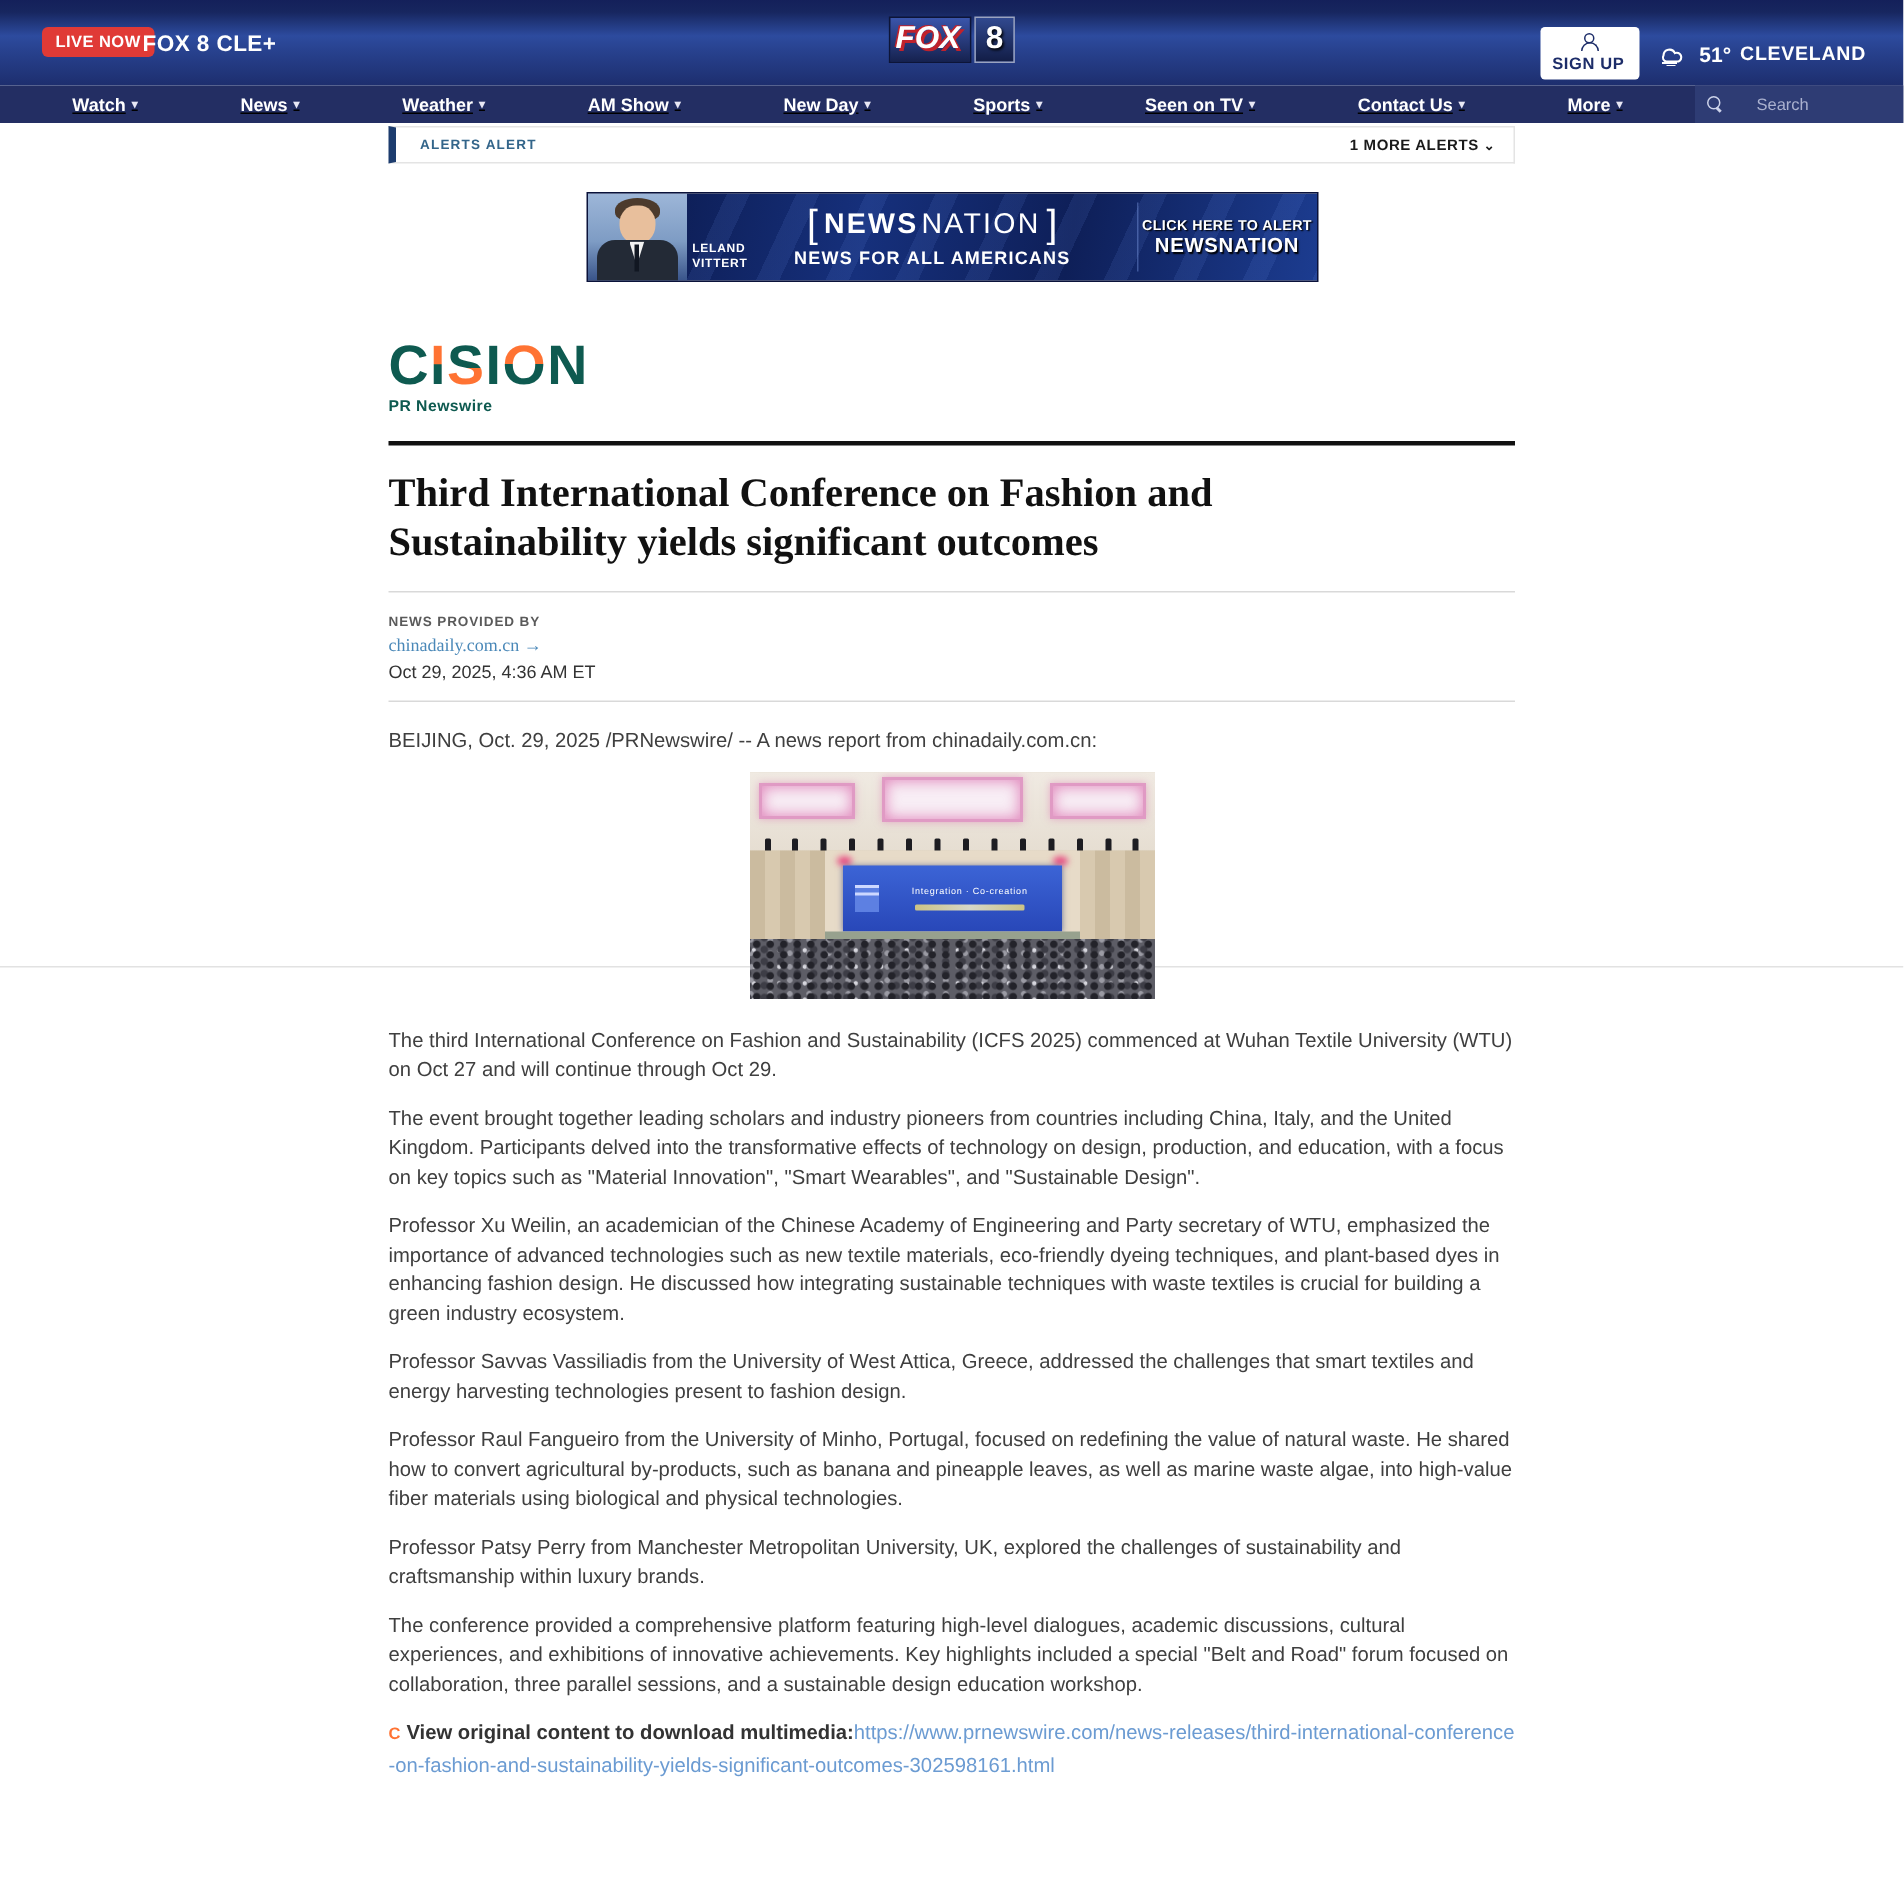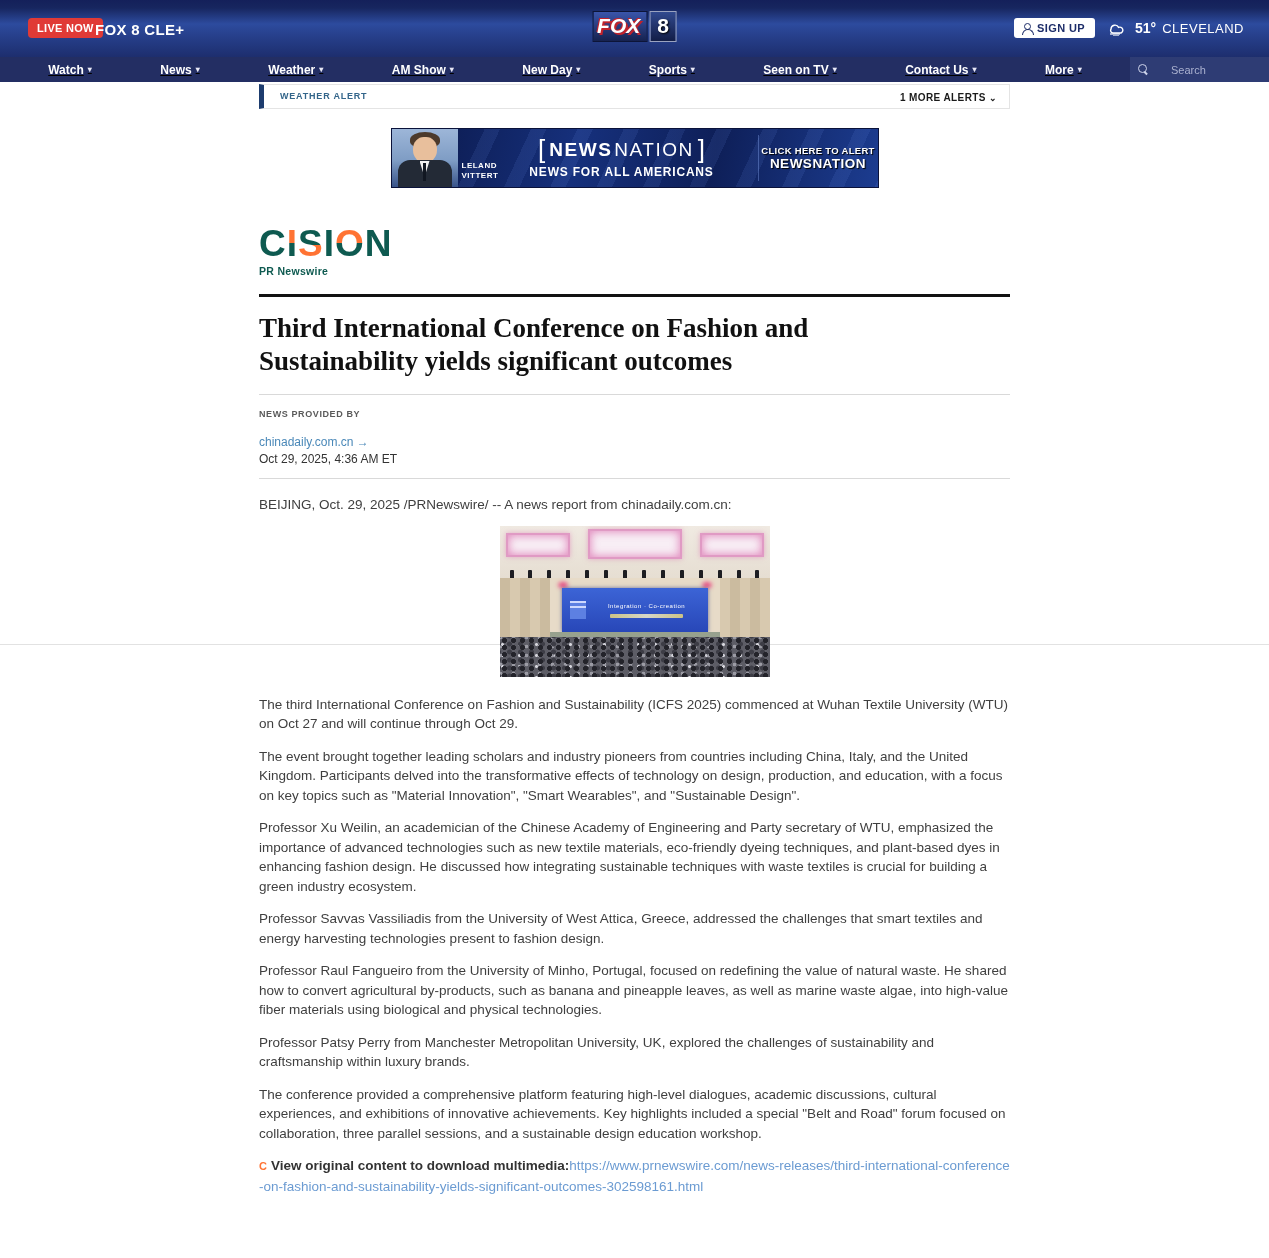--- a/index.html
+++ b/index.html
@@ -24,29 +24,29 @@
     text-shadow:2px 2px 0 #c0222c, -1px -1px 0 #c0222c; border:1px solid #0d1538;
   }
   .eight-box {
     background:linear-gradient(180deg,#31498f,#121d46); color:#fff;
     font-weight:900; font-size:21px; padding:2px 7px 3px 7px; margin-left:2px;
     border:1px solid #9aa3c0; text-shadow:1px 1px 2px #000;
   }
   .head-right { position:absolute; right:25px; top:18px; display:flex; align-items:center; gap:12px; }
   .signup-btn {
     background:#fff; border-radius:3px; padding:4px 10px 4px 8px;
-    display:flex; align-items:center; gap:5px; cursor:pointer;
+    display:flex; align-items:center; gap:5px; cursor:pointer;flex-direction:column;
   }
   .signup-btn span { color:#1d2d69; font-size:11px; font-weight:bold; letter-spacing:.4px; }
   .user-glyph { width:10px; height:10px; position:relative; }
   .user-glyph::before { content:''; position:absolute; left:2.5px; top:0; width:5px; height:5px; border:1.4px solid #1d2d69; border-radius:50%; }
   .user-glyph::after { content:''; position:absolute; left:0; top:6px; width:10px; height:5px; border:1.4px solid #1d2d69; border-bottom:none; border-radius:6px 6px 0 0; }
   .wx-group { display:flex; align-items:center; gap:6px; cursor:pointer; }
   .temp { color:#fff; font-size:14px; font-weight:bold; }
-  .city { color:#fff; font-size:13px; font-weight:normal; letter-spacing:.5px; }
+  .city { color:#fff; font-size:13px; font-weight:bold; letter-spacing:.5px; }
 
   
   .navbar { height:25px; background:#232e63; display:flex; }
   .nav-items { flex:1; display:flex; align-items:center; justify-content:space-around; padding:0 14px;text-decoration:underline; }
   .nav-item { color:#fff; font-size:12px; font-weight:bold; display:flex; align-items:center; gap:4px; cursor:pointer; white-space:nowrap; }
   .nav-item .caret { font-size:8px; color:#e8e8f5; }
   .search-box { width:139px; background:#2e3c74; display:flex; align-items:center; padding:0 8px; gap:22px; }
   .search-glyph { width:11px; height:11px; position:relative; flex:none; }
   .search-glyph::before { content:''; position:absolute; left:0; top:0; width:7px; height:7px; border:1.5px solid #cdd3ea; border-radius:50%; }
   .search-glyph::after { content:''; position:absolute; left:7px; top:7px; width:4px; height:1.6px; background:#cdd3ea; transform:rotate(45deg); transform-origin:0 0; }
@@ -112,21 +112,21 @@
   .rule-thin  { border:none; border-top:1px solid #d9d9d9; }
 
   .article-title {
     font-family:"Liberation Serif", serif; font-size:27px; font-weight:bold;
     color:#111; line-height:1.22; margin-top:15px; width:700px;
   }
   .title-rule { margin-top:16px; }
 
   .meta { margin-top:14px; }
   .meta-label { color:#5a5a5a; font-size:9px; letter-spacing:.6px; font-weight:600; }
-  .meta-link { color:#4a88b8; font-size:12px; margin-top:16px; cursor:pointer; }
+  .meta-link { color:#4a88b8; font-size:12px; margin-top:4px; cursor:pointer;font-family:Liberation Serif, serif; }
   .meta-date { color:#333; font-size:12px; margin-top:3px; }
   .meta-rule { margin-top:12px; }
 
   .dateline { color:#3f3f3f; font-size:13.5px; margin-top:18px; }
 
   .photo-wrap { margin-top:14px; display:flex; justify-content:center; position:relative; z-index:1; }
   .conf-photo { width:270px; height:151px; position:relative; overflow:hidden; background:#d9cdb9; }
   .cp-ceiling { position:absolute; left:0; top:0; right:0; height:52px;
     background:linear-gradient(180deg,#f0eae2 0%,#e6ded2 100%); }
   .cp-panel { position:absolute; background:#f8eef5;
@@ -237,21 +237,21 @@
       </div>
   </div>
   <div class="search-box">
     <i class="search-glyph"></i>
     <input type="text" placeholder="Search" style="">
   </div>
 </div>
 
 <div class="alert-wrap">
   <div class="alert-box">
-    <div class="alert-label">WEATHER ALERT</div>
+    <div class="alert-label">ALERTS ALERT</div>
     <div class="alert-more">
       <span>1 MORE ALERTS</span>
       <span class="chev-down">⌄</span>
     </div>
   </div>
 </div>
 
 <div class="ad-banner">
   <div class="ad-photo">
     <div class="ad-hair"></div>

